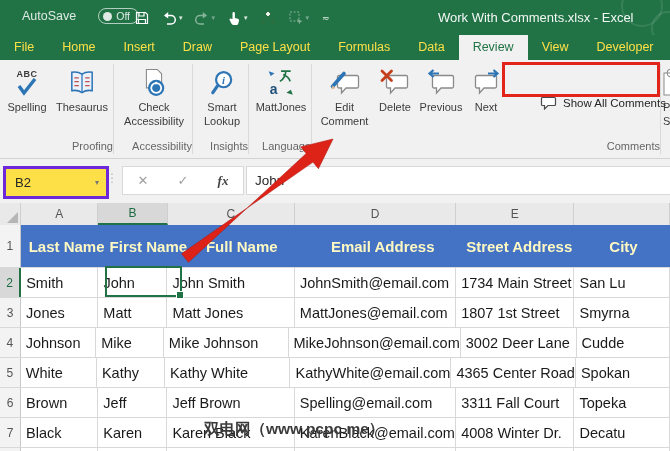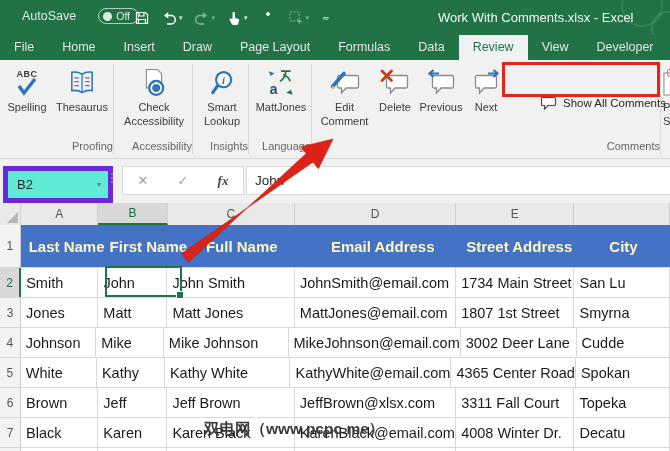--- a/index.html
+++ b/index.html
@@ -16,21 +16,21 @@
   .qat{position:absolute;left:130px;top:5px;display:flex;align-items:center;height:25px;gap:3px;}
   .qbtn{display:flex;align-items:center;padding:2px 4px;}
   .caret{font-size:7px;color:rgba(255,255,255,.85);margin-left:2px;}
   .dim{opacity:.45;}
   .win-title{position:absolute;left:438px;top:0;line-height:35px;color:rgba(255,255,255,.95);
              font-size:13px;white-space:nowrap;}
   .deco{position:absolute;right:0;top:0;}
 
   
   .tabbar{position:absolute;left:0;top:35px;width:670px;height:25px;background:#217346;display:flex;}
-  .tab{padding:0 14px;line-height:25px;font-size:12.5px;color:#e5e5e5;white-space:nowrap;cursor:default;}
+  .tab{padding:0 14px;line-height:25px;font-size:12.5px;color:#fde047;white-space:nowrap;cursor:default;}
   .tab.active{background:#f1f1f1;color:#217346;}
 
   
   .ribbon{position:absolute;left:0;top:60px;width:670px;height:98px;background:#f1f1f1;
           border-bottom:1px solid #d2d2d2;}
   .rbtn{position:absolute;top:6px;display:flex;flex-direction:column;align-items:center;cursor:default;}
   .rbtn .ric{height:34px;display:flex;align-items:center;justify-content:center;}
   .rlbl{font-size:11px;color:#3b3b3b;line-height:14px;text-align:left;white-space:nowrap;}
   .rdiv{position:absolute;top:4px;height:90px;width:1px;background:#dadada;}
   .glabel{position:absolute;top:80px;font-size:11px;color:#666;text-align:right;white-space:nowrap;}
@@ -40,22 +40,22 @@
   .abc{font-size:9px;font-weight:bold;letter-spacing:.5px;color:#3b3b3b;line-height:8px;}
 
   
   .redbox{position:absolute;left:502px;top:62px;width:152px;height:29px;
           border:3px solid #e2251b;z-index:45;pointer-events:none;}
   .arrow-svg{position:absolute;left:0;top:0;z-index:50;pointer-events:none;}
 
   
   .fbar{position:absolute;left:0;top:159px;width:670px;height:44px;background:#f1f1f1;
         border-bottom:1px solid #cfcfcf;}
-  .namebox{position:absolute;left:3px;top:7px;width:100px;height:27px;background:#5eead4;
-           border:5px solid #6d28d9;display:flex;align-items:center;}
+  .namebox{position:absolute;left:3px;top:7px;width:100px;height:27px;background:#fde047;
+           border:3px solid #6d28d9;display:flex;align-items:center;}
   .namebox .nb-text{flex:1;padding-left:9px;font-size:13px;color:#262626;}
   .nb-caret{width:18px;text-align:center;font-size:8px;color:#777;}
   .fsep{position:absolute;left:106px;top:12px;color:#b9b9b9;font-size:12px;letter-spacing:0;}
   .fxbox{position:absolute;left:122px;top:7px;width:120px;height:27px;background:#fff;
          border:1px solid #d9d9d9;display:flex;align-items:center;justify-content:space-around;}
   .fxbox .fx-x,.fxbox .fx-ck{color:#a0a0a0;font-size:13px;}
   .fxbox .fx-fx{color:#444;font-size:13px;font-style:italic;font-family:"Liberation Serif",serif;font-weight:bold;}
   .finput{position:absolute;left:246px;top:7px;right:0;height:27px;background:#fff;
           border:1px solid #d9d9d9;border-right:none;line-height:27px;padding-left:8px;
           font-size:13.5px;color:#262626;}
@@ -375,21 +375,21 @@
       <div class="cell w3">KathyWhite@email.com</div>
       <div class="cell w4">4365 Center Road</div>
       <div class="cell w5">Spokan</div>
     </div>
 
     <div class="row">
       <div class="gut">6</div>
       <div class="cell w0">Brown</div>
       <div class="cell w1">Jeff</div>
       <div class="cell w2">Jeff Brown</div>
-      <div class="cell w3">JeffBrown@xlsx.com</div>
+      <div class="cell w3">Spelling@email.com</div>
       <div class="cell w4">3311 Fall Court</div>
       <div class="cell w5">Topeka</div>
     </div>
 
     <div class="row">
       <div class="gut">7</div>
       <div class="cell w0">Black</div>
       <div class="cell w1">Karen</div>
       <div class="cell w2">Karen Black</div>
       <div class="cell w3">KarenBlack@email.com</div>

